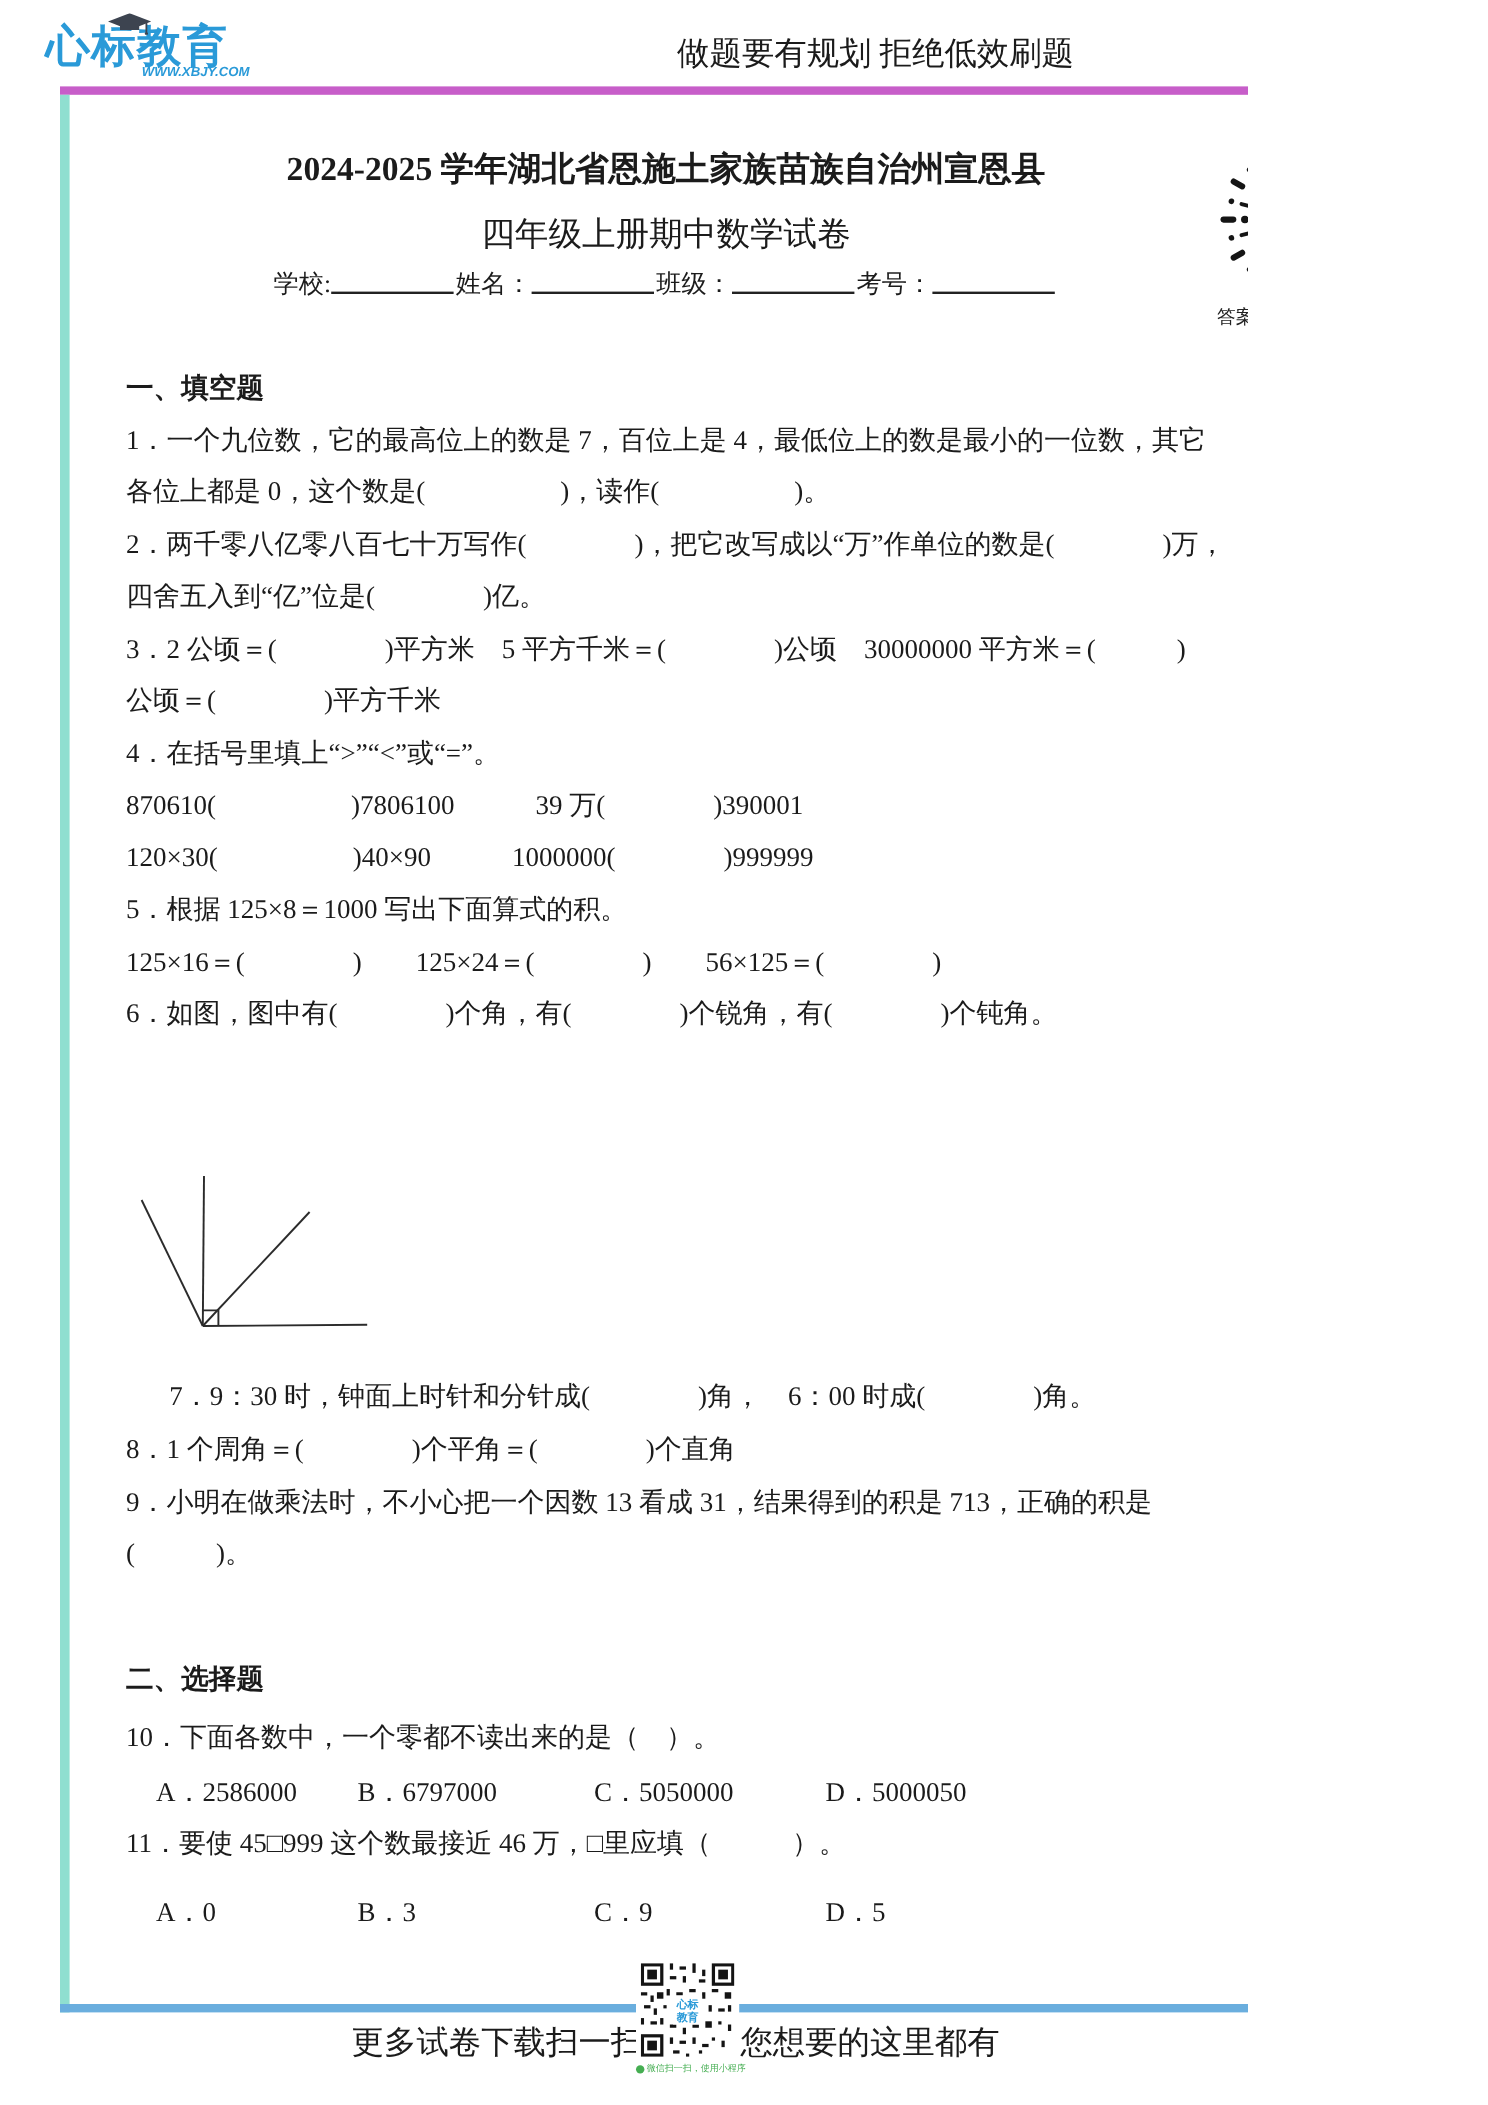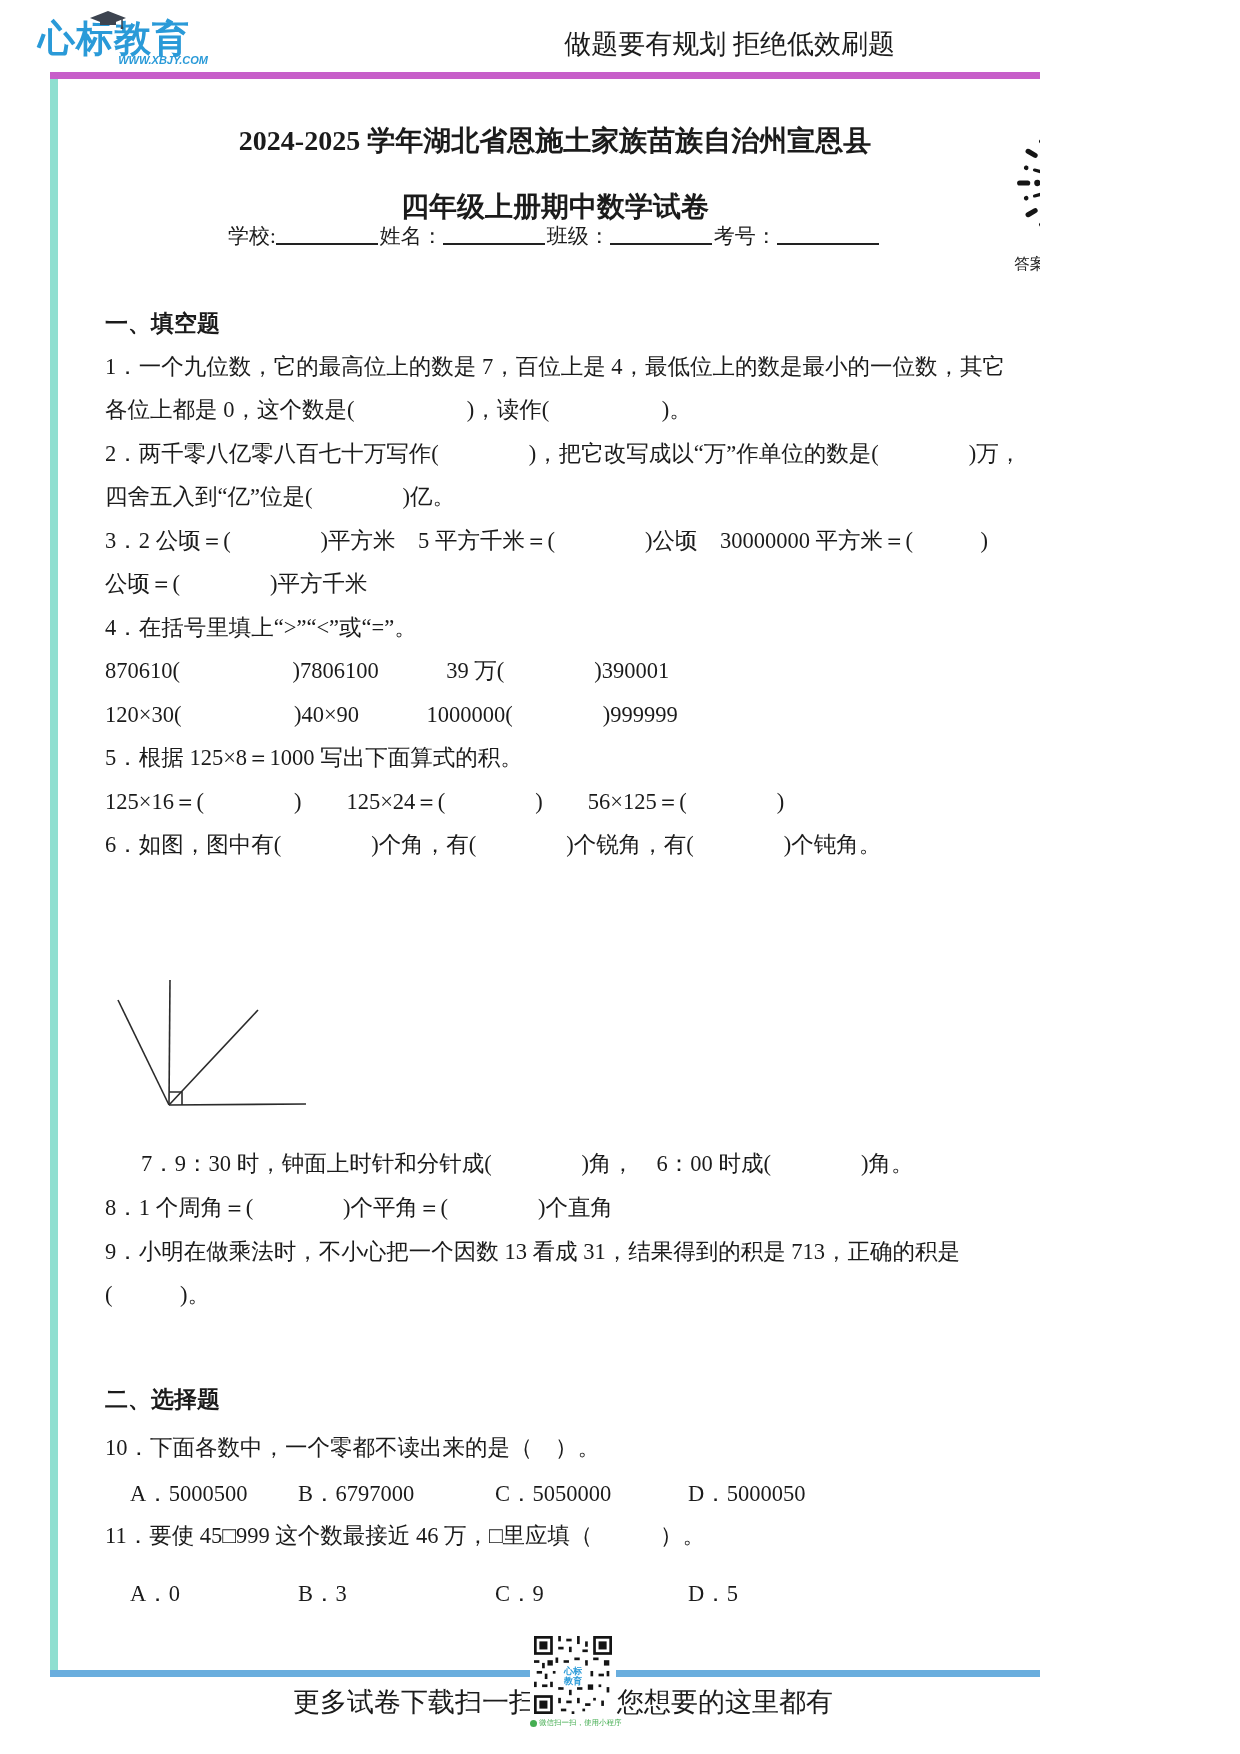--- a/index.html
+++ b/index.html
@@ -17,22 +17,22 @@
 
   
   .frame-top{position:absolute;left:50px;top:72px;width:1142px;height:7px;background:#c75ec9;}
   .frame-left{position:absolute;left:50px;top:79px;width:8px;height:1598px;background:#8fdfd0;}
   .frame-right{position:absolute;left:1184px;top:79px;width:8px;height:1598px;background:#e2cc5f;}
   .frame-bottom{position:absolute;left:50px;top:1670px;width:1142px;height:7px;background:#6aaede;}
 
   
   .title1{position:absolute;left:150px;top:122px;width:810px;text-align:center;
           font-size:28px;font-weight:bold;}
-  .title2{position:absolute;left:150px;top:188px;width:810px;text-align:center;
-          font-size:28px;font-weight:bold;}
+  .title2{position:absolute;left:150px;top:176px;width:810px;text-align:center;
+          font-size:28px;font-weight:normal;}
   .info-line{position:absolute;left:228px;top:222px;font-size:21px;white-space:nowrap;}
   .blank{display:inline-block;width:102px;border-bottom:2px solid #222;height:20px;
          vertical-align:-2px;margin-right:2px;}
   .qr-top{position:absolute;left:1012px;top:112px;width:142px;height:142px;background:#fff;}
   .qr-top-caption{position:absolute;left:1000px;top:254px;width:168px;text-align:center;
                   font-size:15.5px;color:#222;}
 
   
   .content{position:absolute;left:105px;top:0;width:965px;height:1754px;}
   .sec-title{position:absolute;font-size:23px;font-weight:bold;line-height:1;}
@@ -155,21 +155,21 @@
 
     <div class="line" style="top:1150px;margin-left:36px;">7．9：30 时，钟面上时针和分针成(　　　　)角，　6：00 时成(　　　　)角。</div>
     <div class="line" style="top:1194px;">8．1 个周角＝(　　　　)个平角＝(　　　　)个直角</div>
     <div class="line" style="top:1238px;">9．小明在做乘法时，不小心把一个因数 13 看成 31，结果得到的积是 713，正确的积是</div>
     <div class="line" style="top:1281px;">(　　　)。</div>
 
     <div class="sec-title" style="top:1388px;">二、选择题</div>
 
     <div class="line" style="top:1434px;">10．下面各数中，一个零都不读出来的是（　）。</div>
     <div class="opt-row" style="top:1478px;">
-      <span class="opt" style="left:25px;">A．5000500</span>
+      <span class="opt" style="left:25px;">A．2586000</span>
       <span class="opt" style="left:193px;">B．6797000</span>
       <span class="opt" style="left:390px;">C．5050000</span>
       <span class="opt" style="left:583px;">D．5000050</span>
     </div>
     <div class="line" style="top:1522px;">11．要使 45□999 这个数最接近 46 万，□里应填（　　　）。</div>
     <div class="opt-row" style="top:1578px;">
       <span class="opt" style="left:25px;">A．0</span>
       <span class="opt" style="left:193px;">B．3</span>
       <span class="opt" style="left:390px;">C．9</span>
       <span class="opt" style="left:583px;">D．5</span>

